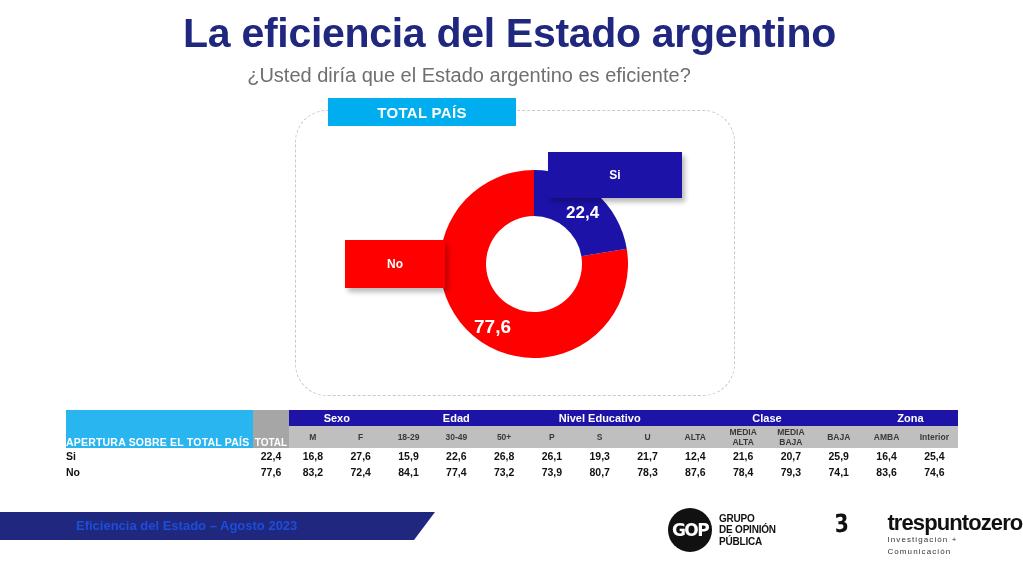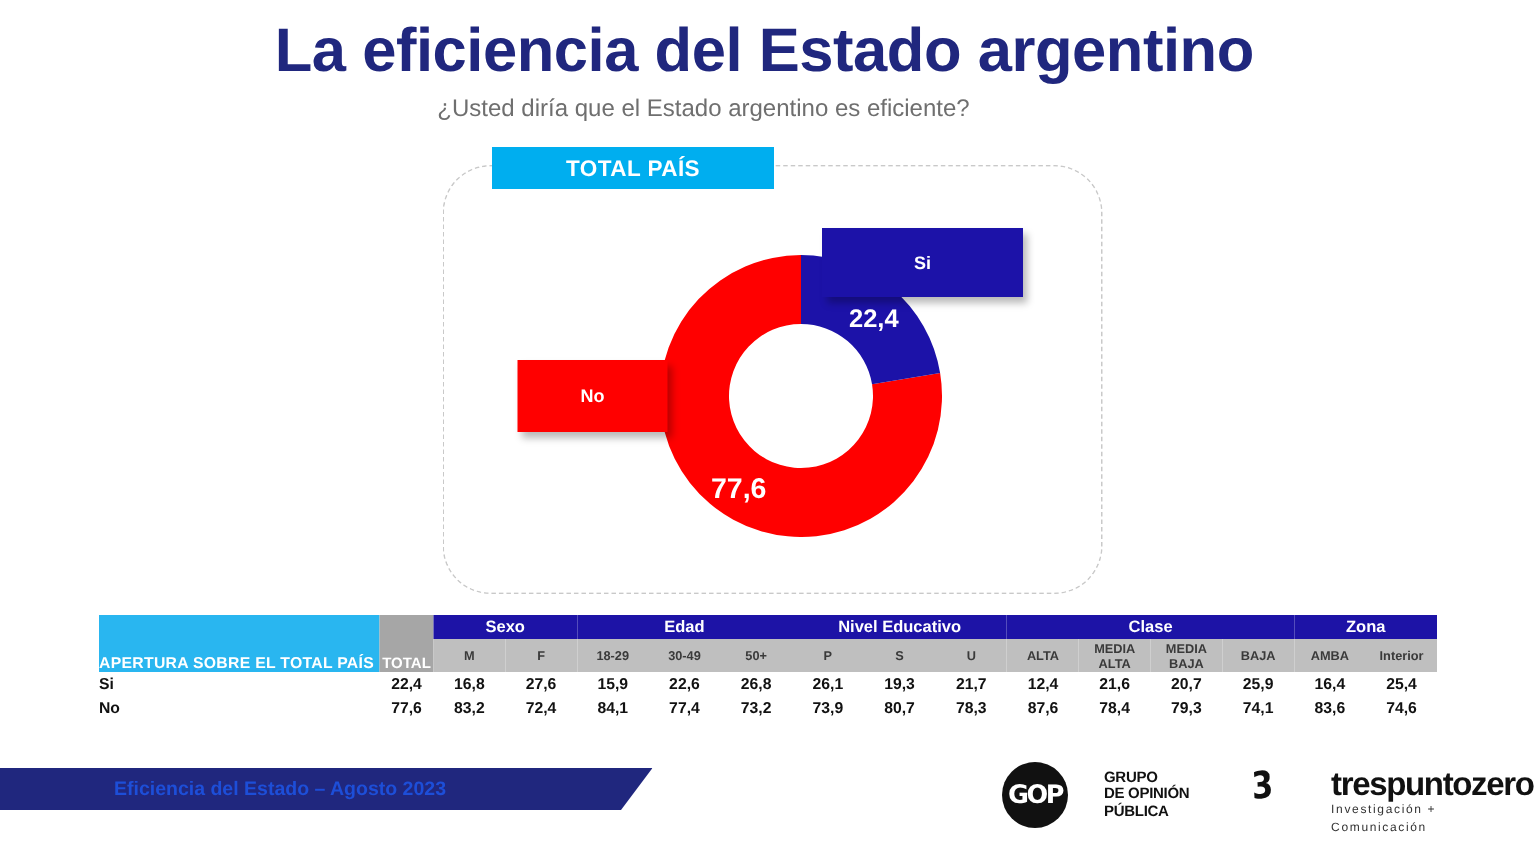--- a/index.html
+++ b/index.html
@@ -17,21 +17,21 @@
     position:absolute;left:0;top:10px;width:1019px;
     text-align:center;
     font-size:41px;font-weight:bold;
     color:#20277E;
     letter-spacing:-0.3px;
     white-space:nowrap;
   }
   .subtitle{
     position:absolute;left:0;top:64px;width:938px;
     text-align:center;
-    font-size:16px;
+    font-size:20px;
     color:#6f6f6f;
     white-space:nowrap;
   }
 
   
   .panel{
     position:absolute;left:295px;top:110px;
     width:440px;height:286px;
     border:1px dashed #c9c9c9;
     border-radius:32px;
@@ -142,21 +142,21 @@
   }
   .footer-text{
     position:absolute;left:76px;top:518px;
     color:#1d4ed8;font-size:13px;font-weight:bold;
     white-space:nowrap;z-index:3;
   }
 
   
   .logo-gop{
     position:absolute;left:668px;top:508px;
-    display:flex;align-items:center;gap:24px;z-index:3;
+    display:flex;align-items:center;gap:7px;z-index:3;
   }
   .gop-mark{
     width:44px;height:44px;border-radius:50%;
     background:#111111;
     display:flex;align-items:center;justify-content:center;
   }
   .gop-mark-text{
     color:#ffffff;font-size:17px;font-weight:bold;
     letter-spacing:-1.6px;
     font-family:"DejaVu Sans", sans-serif;

